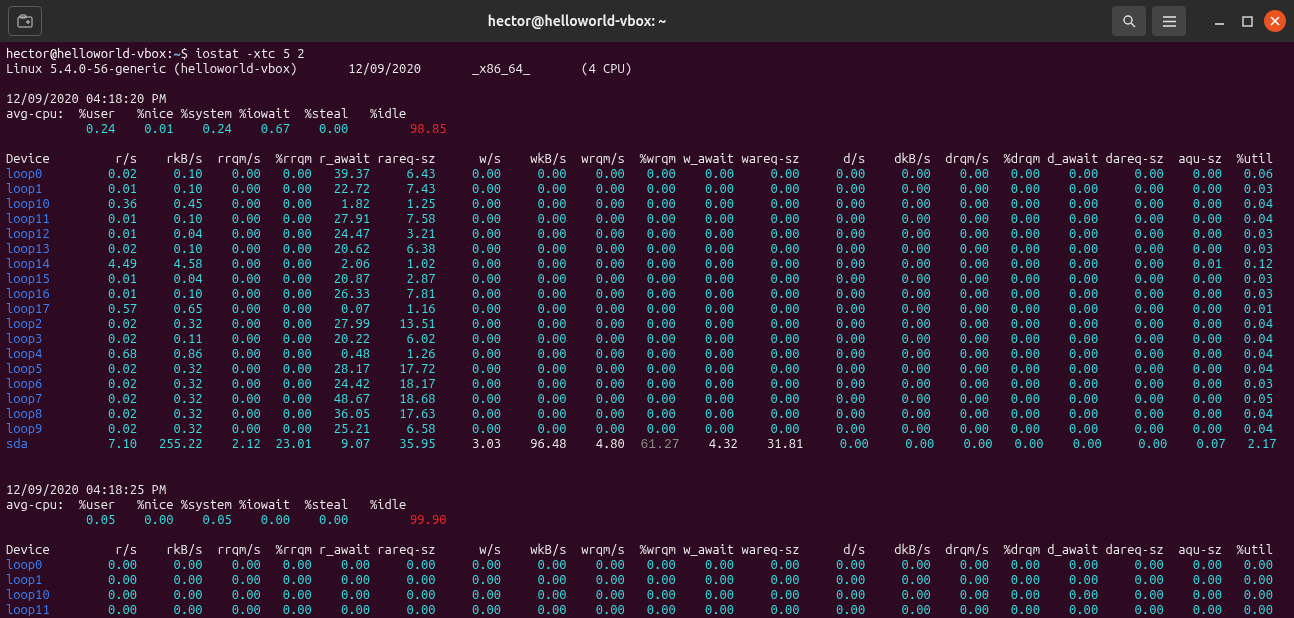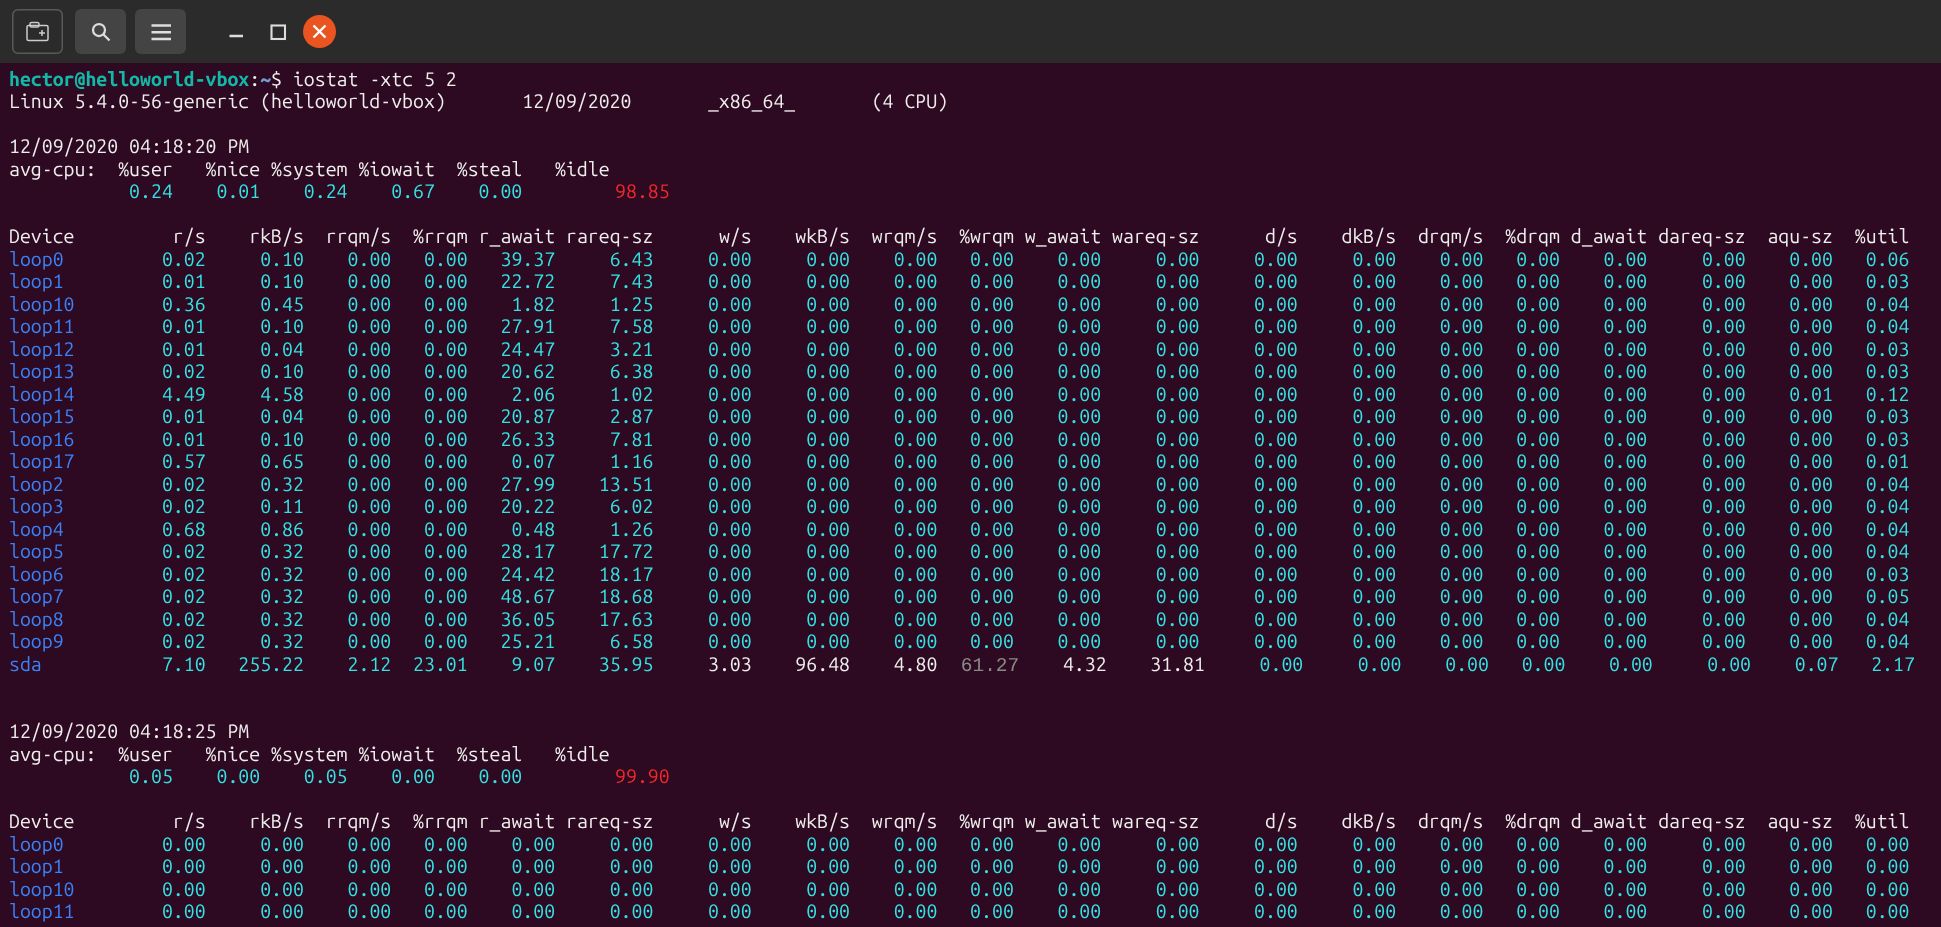--- a/index.html
+++ b/index.html
@@ -46,21 +46,21 @@
     background: #e95420;
     color: #fff;
     position: relative;
   }
   .close-btn svg { display:block; }
   .terminal {
     padding: 4px 6px;
     white-space: pre;
     font-feature-settings: "liga" 0;
   }
-  .greenb { color: #14b8a6; font-weight: bold; }
+  .greenb { color: #ffffff; font-weight: normal; }
   .blueb  { color: #729fcf; font-weight: bold; }
   .cyan   { color: #34e2e2; }
   .green  { color: #3b82f6; }
   .red    { color: #ef2929; padding-left: 40px; }
   .white  { color: #eeeeec; }
   .gray   { color: #888a85; font-family: Liberation Mono, monospace; }
 
   .row-spacer { height: 15px; }
 </style>
 </head>
@@ -68,20 +68,21 @@
 
 <div class="titlebar">
   <div class="tb-btn outlined">
     <svg width="16" height="14" viewBox="0 0 16 14">
         <rect x="1" y="3" width="14" height="10" rx="1" fill="none" stroke="#ccc" stroke-width="1"></rect>
         <rect x="3" y="1" width="6" height="3" rx="1" fill="none" stroke="#ccc" stroke-width="1"></rect>
         <line x1="11" y1="6" x2="11" y2="10" stroke="#ccc" stroke-width="1"></line>
         <line x1="9" y1="8" x2="13" y2="8" stroke="#ccc" stroke-width="1"></line>
       </svg>
   </div>
+  <div class="tb-title">hector@helloworld-vbox: ~</div>
   <div class="tb-right">
     <div class="tb-btn filled">
       <svg width="15" height="15" viewBox="0 0 15 15">
           <circle cx="6" cy="6" r="4" fill="none" stroke="#ddd" stroke-width="1.5"></circle>
           <line x1="9" y1="9" x2="13" y2="13" stroke="#ddd" stroke-width="1.5"></line>
         </svg>
     </div>
     <div class="tb-btn filled">
       <svg width="15" height="13" viewBox="0 0 15 13">
           <line x1="1" y1="2" x2="14" y2="2" stroke="#ddd" stroke-width="1.6"></line>

